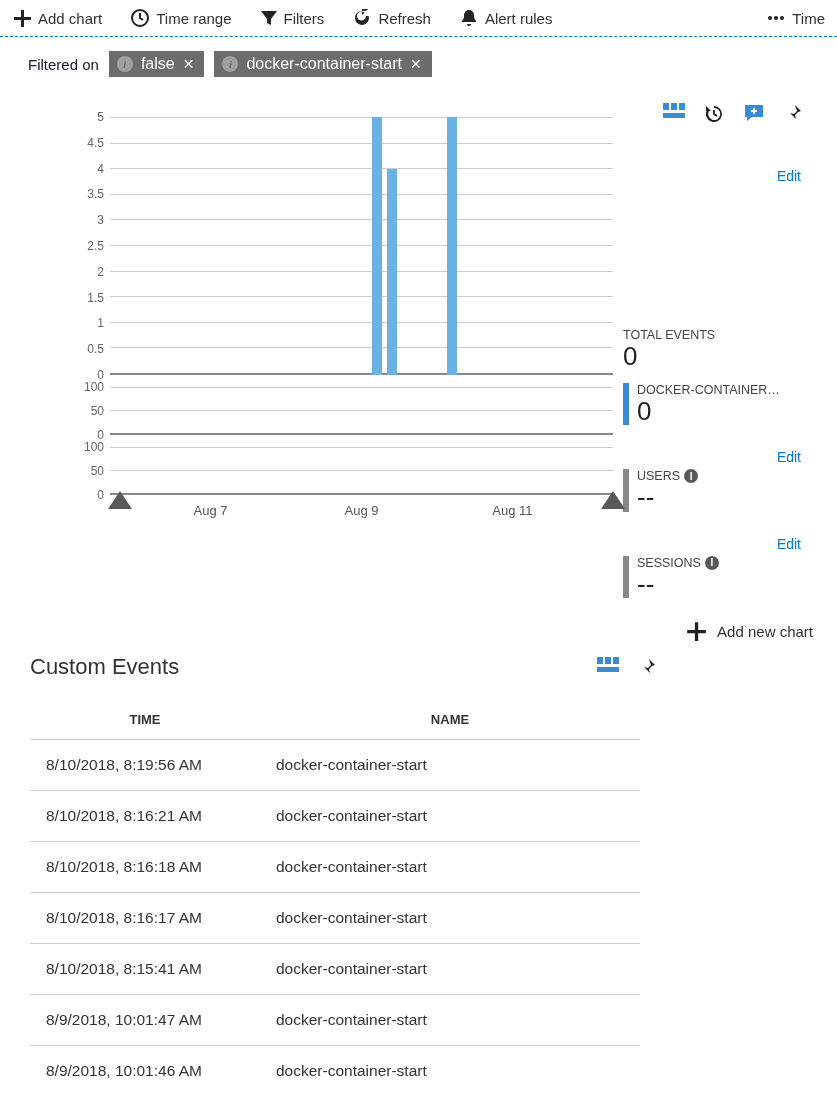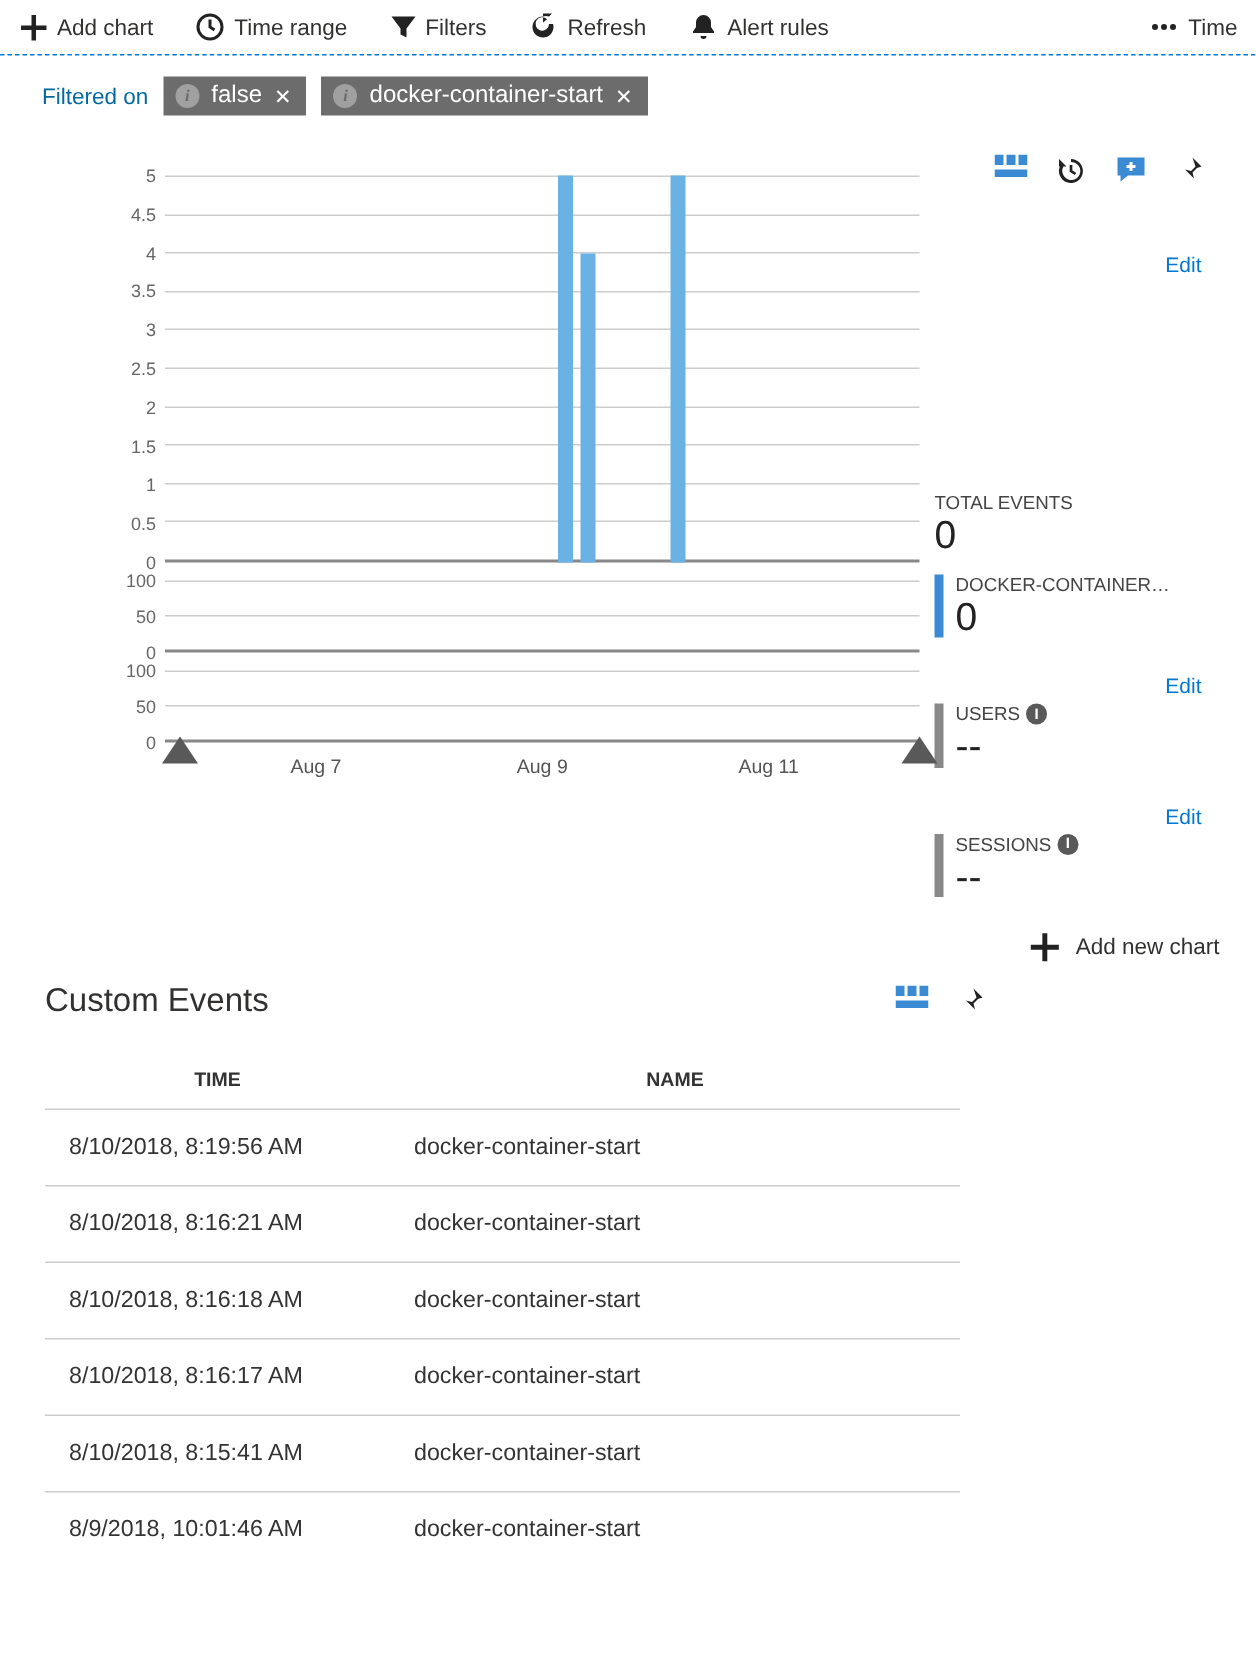--- a/index.html
+++ b/index.html
@@ -6,21 +6,21 @@
   body { font-family: "Segoe UI", Arial, sans-serif; font-size: 14px; color: #323130; width: 837px; background: #fff; }
   
   
   .toolbar { display: flex; align-items: center; padding: 8px 12px; border-bottom: 1px dashed #0078d4; }
   .toolbar-item { display: flex; align-items: center; gap: 6px; margin-right: 28px; cursor: pointer; color: #323130; font-size: 15px; }
   .toolbar-item:last-child { margin-left: auto; margin-right: 0; }
   .icon { display: inline-flex; align-items: center; justify-content: center; }
   
   
   .filter-bar { display: flex; align-items: center; padding: 14px 28px 10px 28px; gap: 10px; }
-  .filter-label { font-size: 15px; color: #0369a1; }
+  .filter-label { font-size: 15px; color: #0f172a; }
   .filter-chip { display: flex; align-items: center; gap: 8px; background: #6c6c6c; color: #fff; padding: 4px 10px 4px 8px; font-size: 16px; cursor: pointer; }
   .filter-chip .info-circle { width: 16px; height: 16px; border-radius: 50%; background: #a0a0a0; color: #6c6c6c; display: flex; align-items: center; justify-content: center; font-size: 11px; font-weight: bold; font-style: italic; font-family: Georgia, serif; }
   .filter-chip .x { color: #fff; font-size: 14px; }
   
   
   .chart-section { display: flex; padding: 10px 24px 0 24px; }
   .chart-left { flex: 1; position: relative; }
   .chart-right { width: 200px; padding-left: 10px; }
   
   .chart-tools { display: flex; gap: 18px; justify-content: flex-end; padding: 6px 10px 16px 0; }
@@ -335,18 +335,22 @@
         </tr>
         <tr>
           <td>8/10/2018, 8:16:17 AM</td>
           <td>docker-container-start</td>
         </tr>
         <tr>
           <td>8/10/2018, 8:15:41 AM</td>
           <td>docker-container-start</td>
         </tr>
         <tr>
+          <td>8/9/2018, 10:01:47 AM</td>
+          <td>docker-container-start</td>
+        </tr>
+        <tr>
           <td>8/9/2018, 10:01:46 AM</td>
           <td>docker-container-start</td>
         </tr>
       </tbody>
   </table>
 </div>
 
 </body></html>

